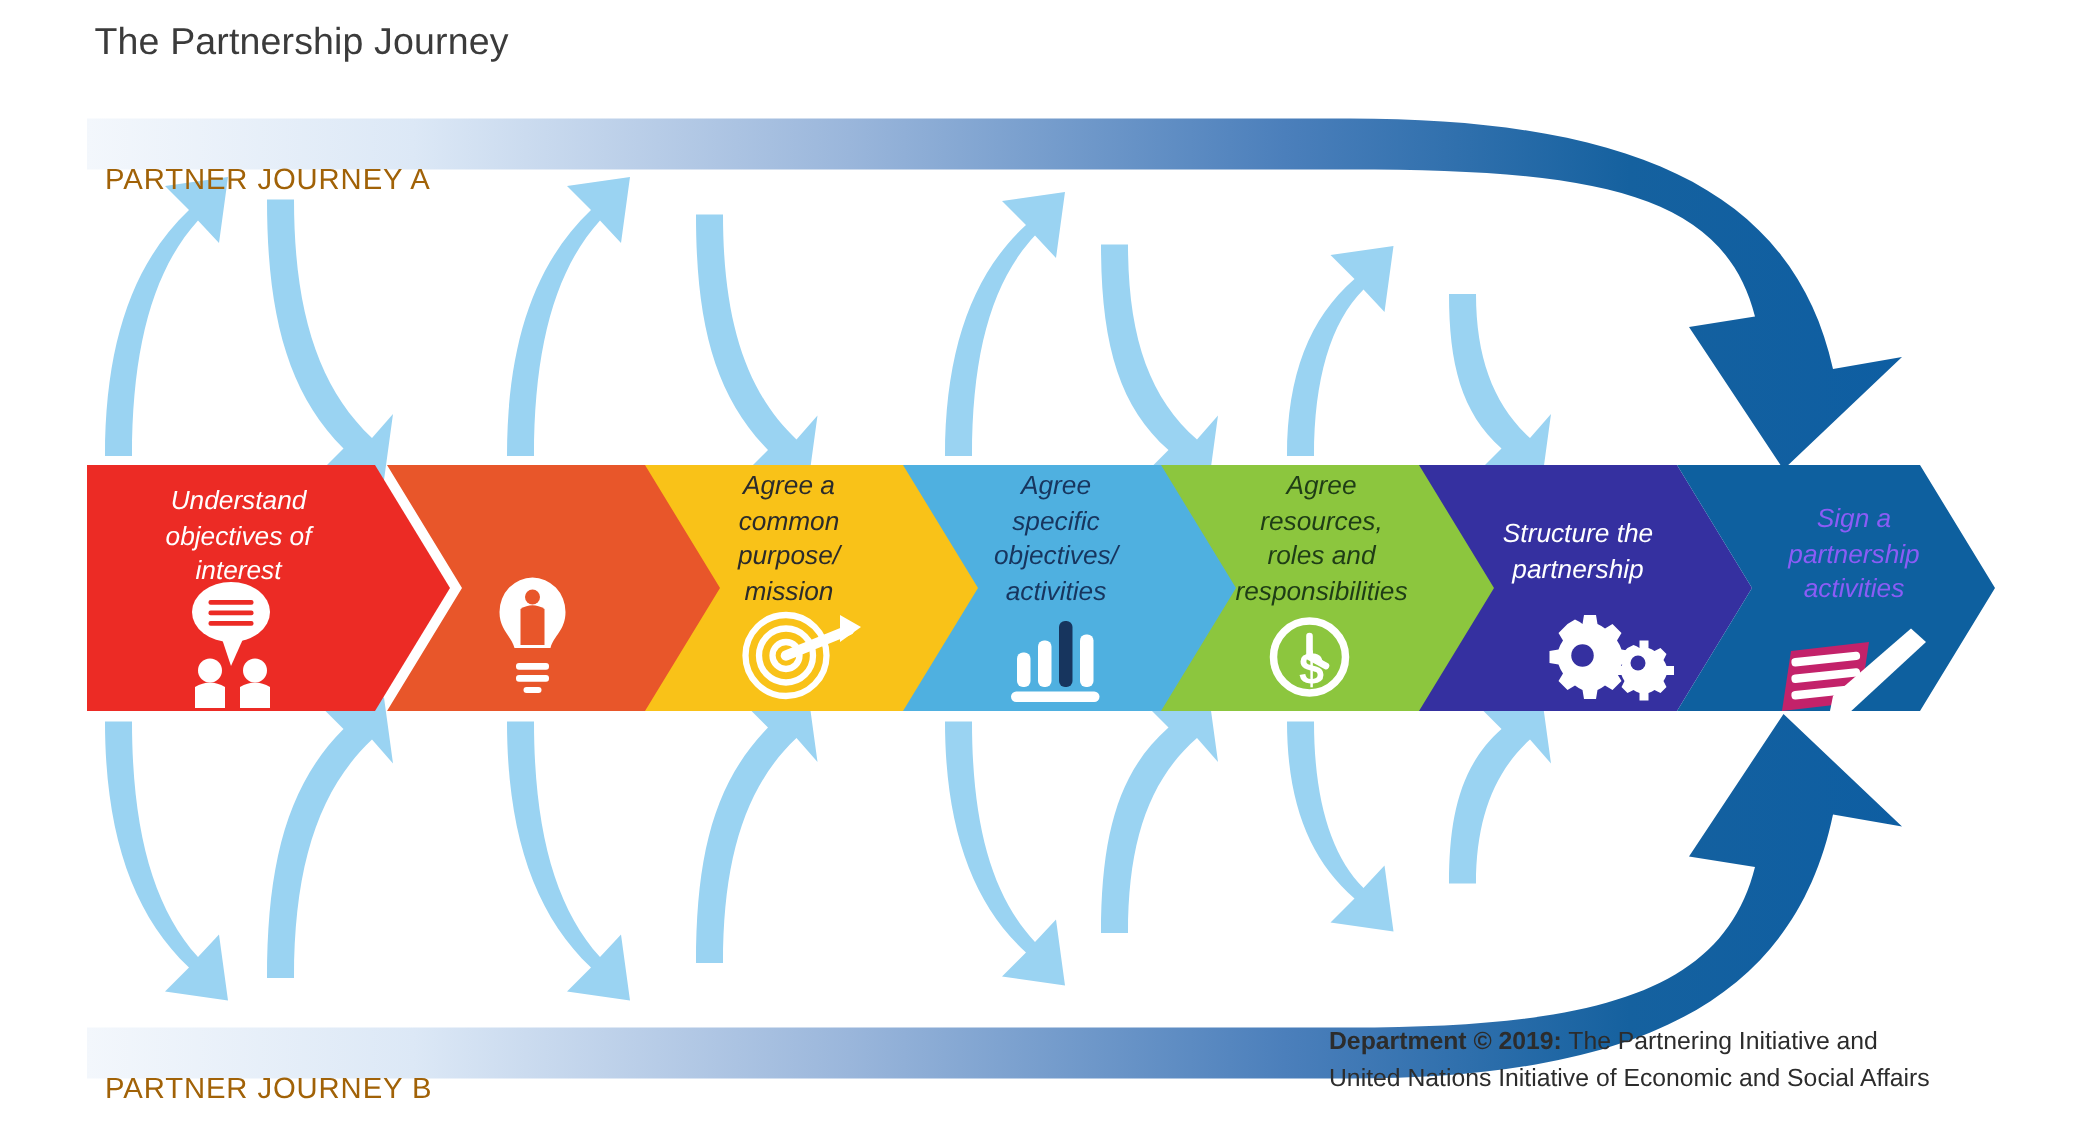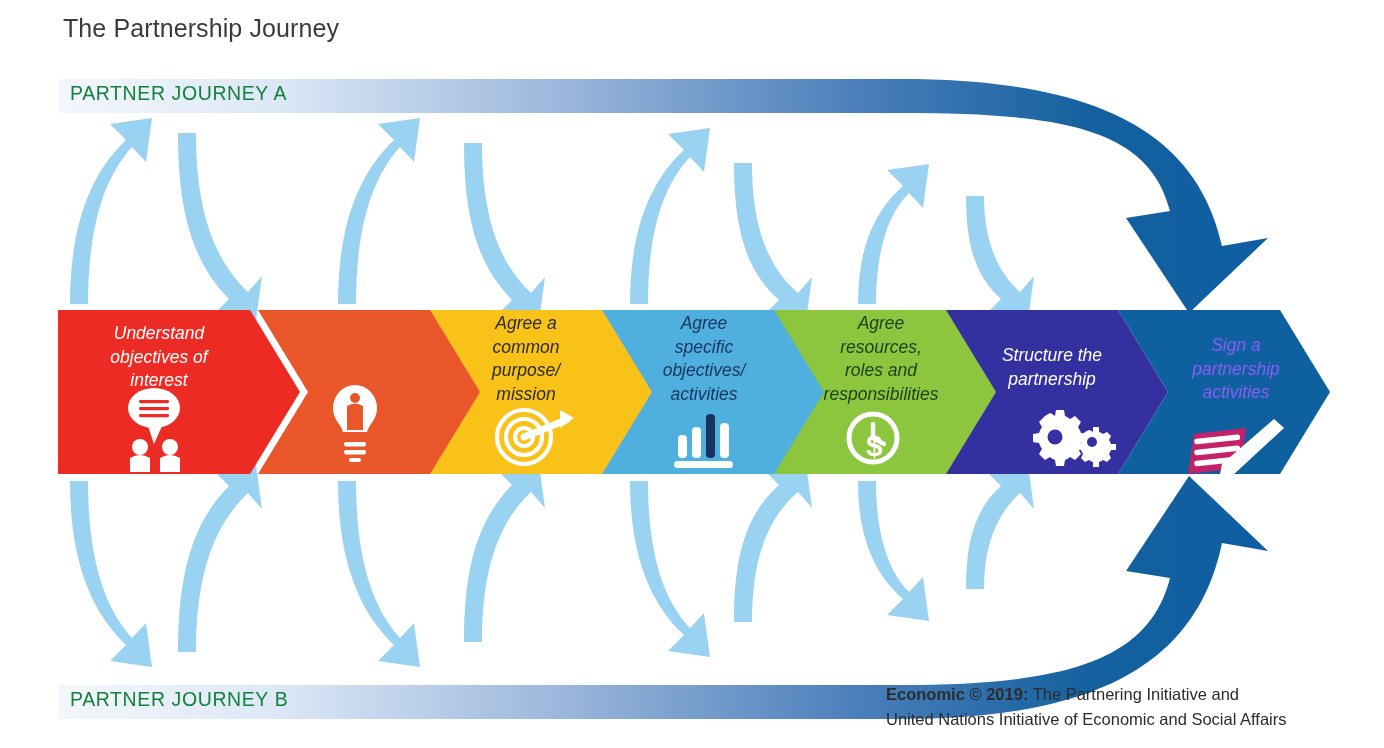--- a/index.html
+++ b/index.html
@@ -27,23 +27,24 @@
     font-size: 25px;
     color: #3b3b3b;
     font-weight: 400;
     letter-spacing: 0.1px;
     white-space: nowrap;
   }
   .journey-label {
     position: absolute;
     font-size: 19.5px;
     letter-spacing: 0.6px;
-    color: #15803d;
+    color: #a16207;
     white-space: nowrap;
     font-weight: 400;
+    margin-top: 27px;
   }
   #label-journey-a { left: 70px; top: 82px; }
   #label-journey-b { left: 70px; top: 688px; }
   #copyright {
     position: absolute;
     left: 886px;
     top: 682px;
     font-size: 16.5px;
     line-height: 25px;
     color: #2c2c2c;
@@ -291,17 +292,17 @@
     </div>
   </div>
 
   <div id="page-title">The Partnership Journey</div>
 
   <div class="journey-label" id="label-journey-a">PARTNER JOURNEY A</div>
 
   <div class="journey-label" id="label-journey-b">PARTNER JOURNEY B</div>
 
   <div id="copyright">
-    <span class="cbold">Economic © 2019:</span><span> The Partnering Initiative and</span><br>
+    <span class="cbold">Department © 2019:</span><span> The Partnering Initiative and</span><br>
     <span>United Nations Initiative of Economic and Social Affairs</span>
   </div>
 
 </div>
 
 </body></html>

